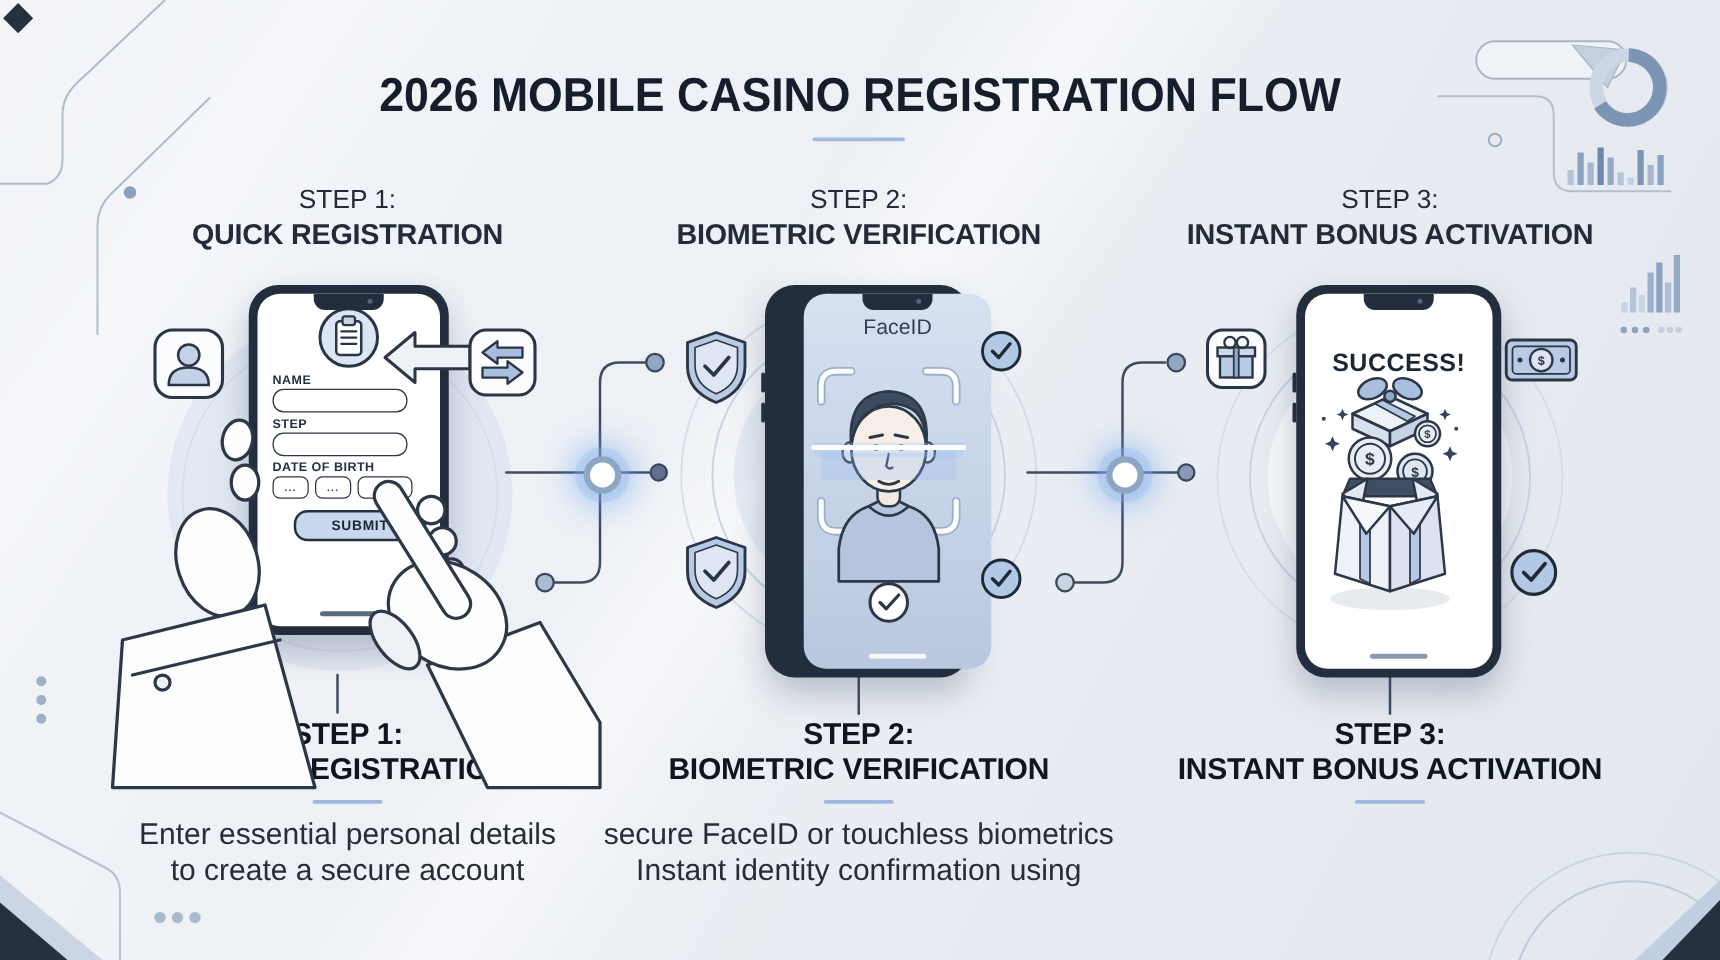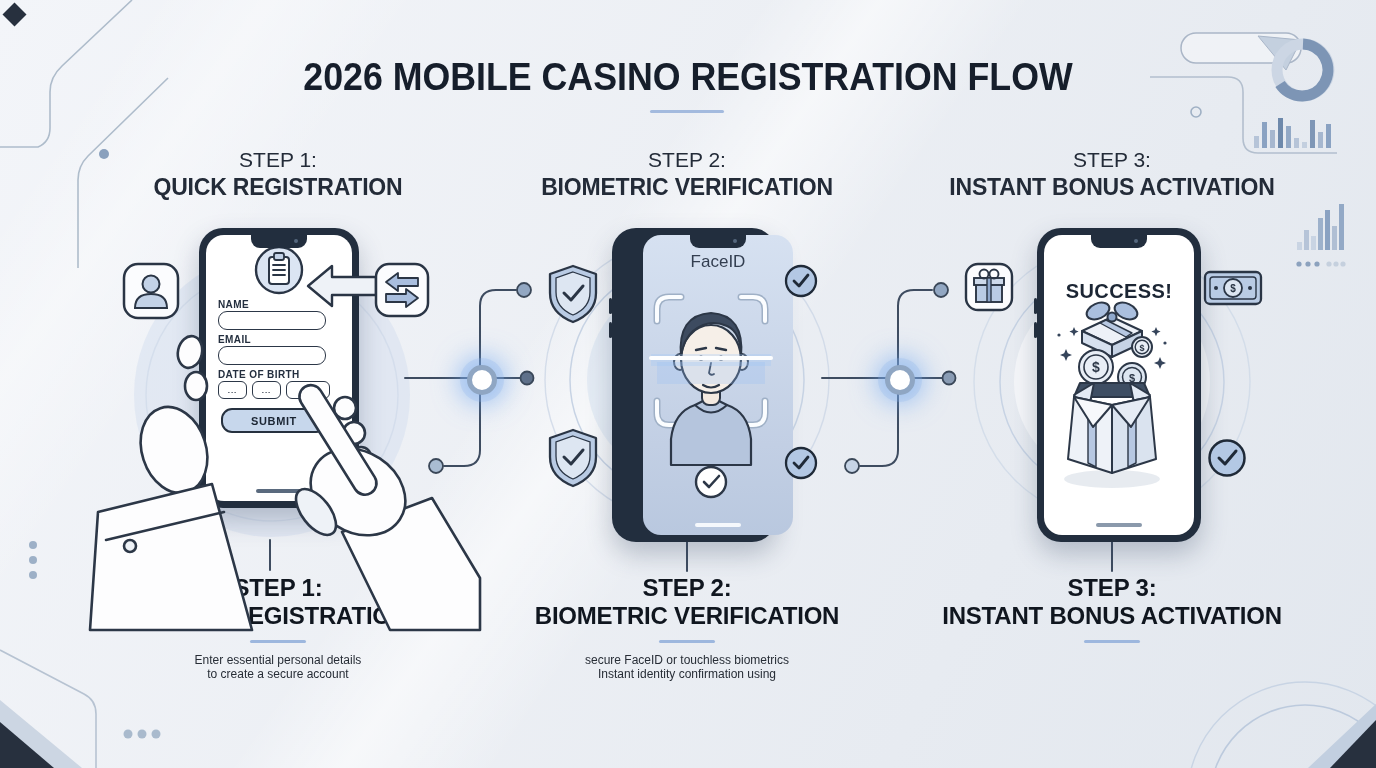--- a/index.html
+++ b/index.html
@@ -18,39 +18,39 @@
   .title-underline{position:absolute;left:650px;top:110px;width:74px;height:3px;
     background:#a3bade;border-radius:2px;}
 
   
   .top-label{position:absolute;top:147px;width:440px;text-align:center;color:#232b38;line-height:1.25;}
   .top-l1{font-size:21px;font-weight:400;}
   .top-l2{font-size:23px;font-weight:700;letter-spacing:-.2px;}
   .bottom-block{position:absolute;top:574px;width:460px;text-align:center;color:#10161f;}
   .bot-l1,.bot-l2{font-size:24px;font-weight:700;letter-spacing:-.2px;line-height:1.18;}
   .divider{width:56px;height:3px;background:#9db7de;border-radius:2px;margin:9px auto 10px auto;}
-  .desc{font-size:12px;font-weight:400;color:#272d36;line-height:1.23;}
+  .desc{font-size:24px;font-weight:400;color:#272d36;line-height:1.23;}
 
   
   .phone{position:absolute;background:#222e3e;border-radius:24px;padding:7px;
     box-shadow:0 12px 26px rgba(45,65,95,.28);z-index:4;}
   .screen{position:relative;width:100%;height:100%;background:#ffffff;border-radius:18px;overflow:hidden;}
   .notch{position:absolute;left:50%;top:0;transform:translateX(-50%);width:56px;height:13px;
     background:#222e3e;border-radius:0 0 9px 9px;z-index:3;}
   .cam-dot{position:absolute;right:9px;top:4px;width:4px;height:4px;border-radius:50%;background:#55677e;}
   .nub{position:absolute;left:-3px;width:3px;height:16px;background:#222e3e;border-radius:2px;}
   .home-line{position:absolute;left:50%;transform:translateX(-50%);bottom:8px;width:46px;height:4px;border-radius:2px;}
 
   
   .f-label{position:absolute;left:12px;font-size:10px;font-weight:700;color:#242f3f;letter-spacing:.4px;}
   .f-input{position:absolute;left:12px;width:106px;height:17px;border:1.7px solid #2c3747;border-radius:9px;background:#fff;}
   .dob-row{position:absolute;left:12px;top:146px;display:flex;gap:5px;}
   .dob-box{height:16px;border:1.6px solid #2c3747;border-radius:6px;background:#fff;
     font-size:8px;font-weight:700;color:#2c3747;letter-spacing:1px;display:flex;align-items:center;justify-content:center;}
-  .submit-btn{position:absolute;left:15px;top:173px;width:102px;height:21px;border-radius:11px;
+  .submit-btn{position:absolute;left:29px;top:173px;width:102px;height:21px;border-radius:11px;
     background:#c7d7ec;border:2px solid #26313f;display:flex;align-items:center;justify-content:center;
     font-size:11px;font-weight:700;color:#1b2533;letter-spacing:.6px;}
   .p1-iconwrap{position:absolute;left:50%;top:9px;transform:translateX(-50%);}
 
   
   #screen2{background:linear-gradient(180deg,#d6e1f1 0%,#c2cfe4 70%,#b9c8df 100%);margin-left:24px;}
   .screen2-title{position:absolute;left:0;top:17px;width:100%;text-align:center;
     font-size:17px;font-weight:500;color:#333e50;}
   .screen3-title{position:absolute;left:0;top:25px;width:100%;text-align:center;
     font-size:20px;font-weight:700;color:#1c2634;letter-spacing:.4px;margin-top:20px;}
@@ -203,21 +203,21 @@
           <rect x="21" y="9" width="10" height="7" rx="2" fill="#c3d2e7" stroke="#2a3545" stroke-width="1.8"></rect>
           <g stroke="#2a3545" stroke-width="1.8" stroke-linecap="round">
             <line x1="20" y1="21" x2="32" y2="21"></line>
               <line x1="20" y1="26" x2="32" y2="26"></line>
               <line x1="20" y1="31" x2="32" y2="31"></line>
           </g>
         </svg>
       </div>
       <div class="f-label" style="top:64px;">NAME</div>
       <div class="f-input" style="top:76px;"></div>
-      <div class="f-label" style="top:99px;">EMAIL</div>
+      <div class="f-label" style="top:99px;">STEP</div>
       <div class="f-input" style="top:111px;"></div>
       <div class="f-label" style="top:134px;">DATE OF BIRTH</div>
       <div class="dob-row">
         <span class="dob-box" style="width:27px;">...</span>
         <span class="dob-box" style="width:27px;">...</span>
         <span class="dob-box" style="width:42px;"></span>
       </div>
       <div class="submit-btn">SUBMIT</div>
       <div class="home-line" style="background:#5a6a7e;"></div>
     </div>

